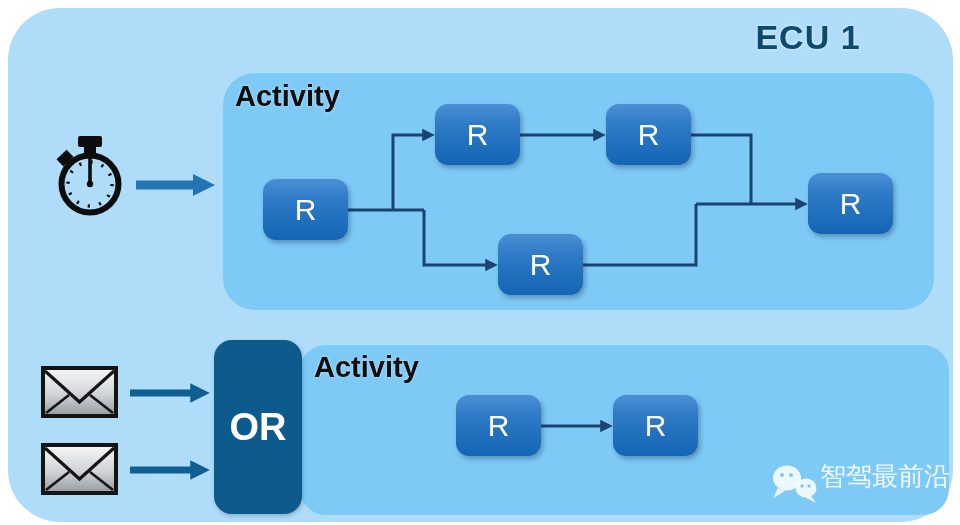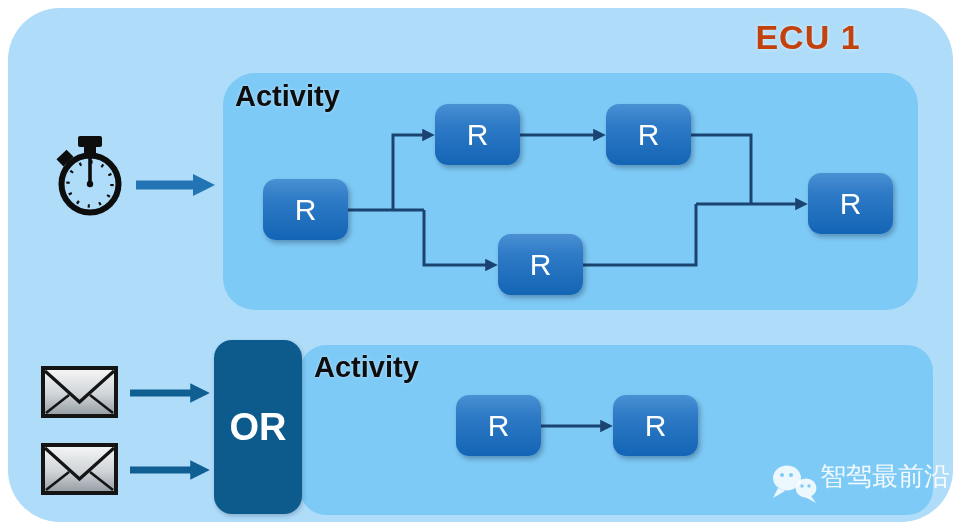--- a/index.html
+++ b/index.html
@@ -7,25 +7,25 @@
     position:relative;width:960px;height:525px;overflow:hidden;
     background:#ffffff;
     font-family:"Liberation Sans","DejaVu Sans",sans-serif;
   }
   .ecu-container{
     position:absolute;left:8px;top:8px;width:945px;height:514px;
     background:#aedcf9;border-radius:52px;
   }
   .ecu-title{
     position:absolute;left:715px;top:10px;width:170px;height:42px;
-    font-size:34px;font-weight:bold;color:#c2410c;text-align:center;
+    font-size:34px;font-weight:bold;color:#0c4a6e;text-align:center;
     letter-spacing:1px;text-shadow:0 0 4px rgba(255,255,255,.6);
   }
   .activity-box{
-    position:absolute;background:#7ecaf6;z-index:1;
+    position:absolute;background:#7ecaf6;z-index:1;padding-left:16px;
   }
   .act1{left:215px;top:65px;width:695px;height:237px;border-radius:32px;}
   .act2{left:292px;top:337px;width:633px;height:170px;border-radius:26px;}
   .activity-label{
     position:absolute;font-size:29px;font-weight:bold;color:#0d0d0d;
     text-shadow:0 0 3px rgba(255,255,255,.5);
   }
   .act1 .activity-label{left:12px;top:7px;}
   .act2 .activity-label{left:14px;top:6px;}
   .links-layer{

